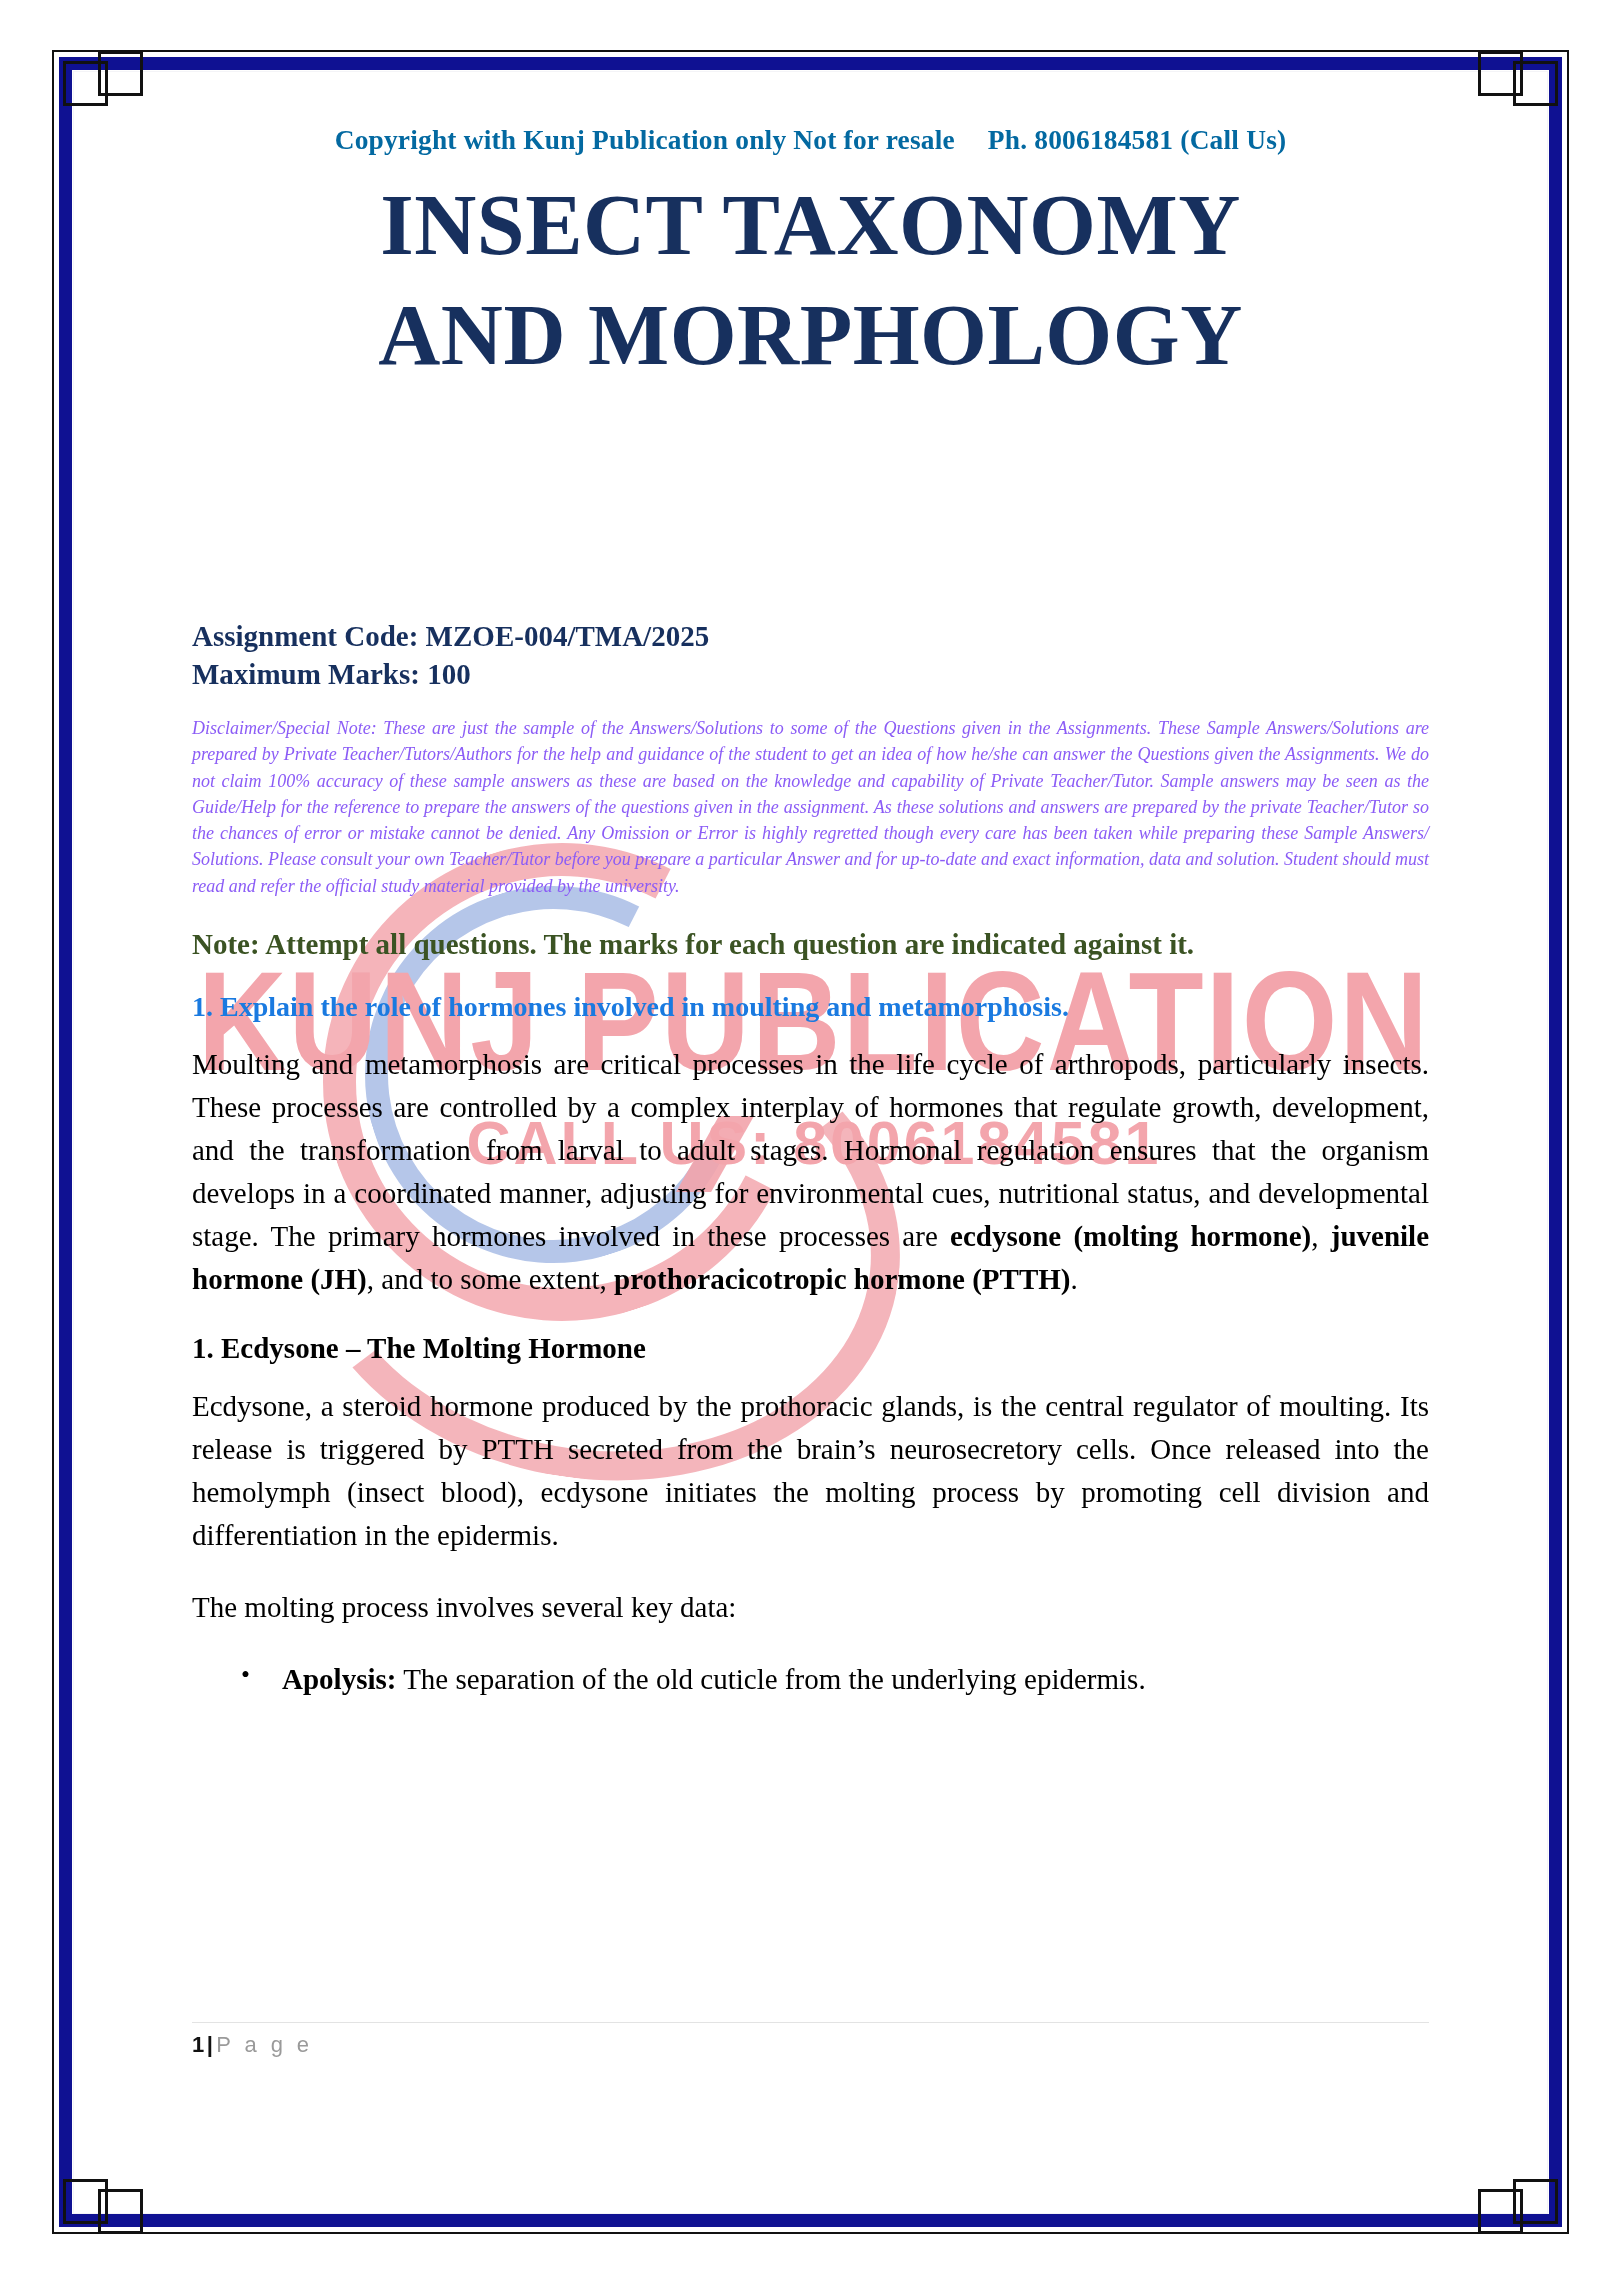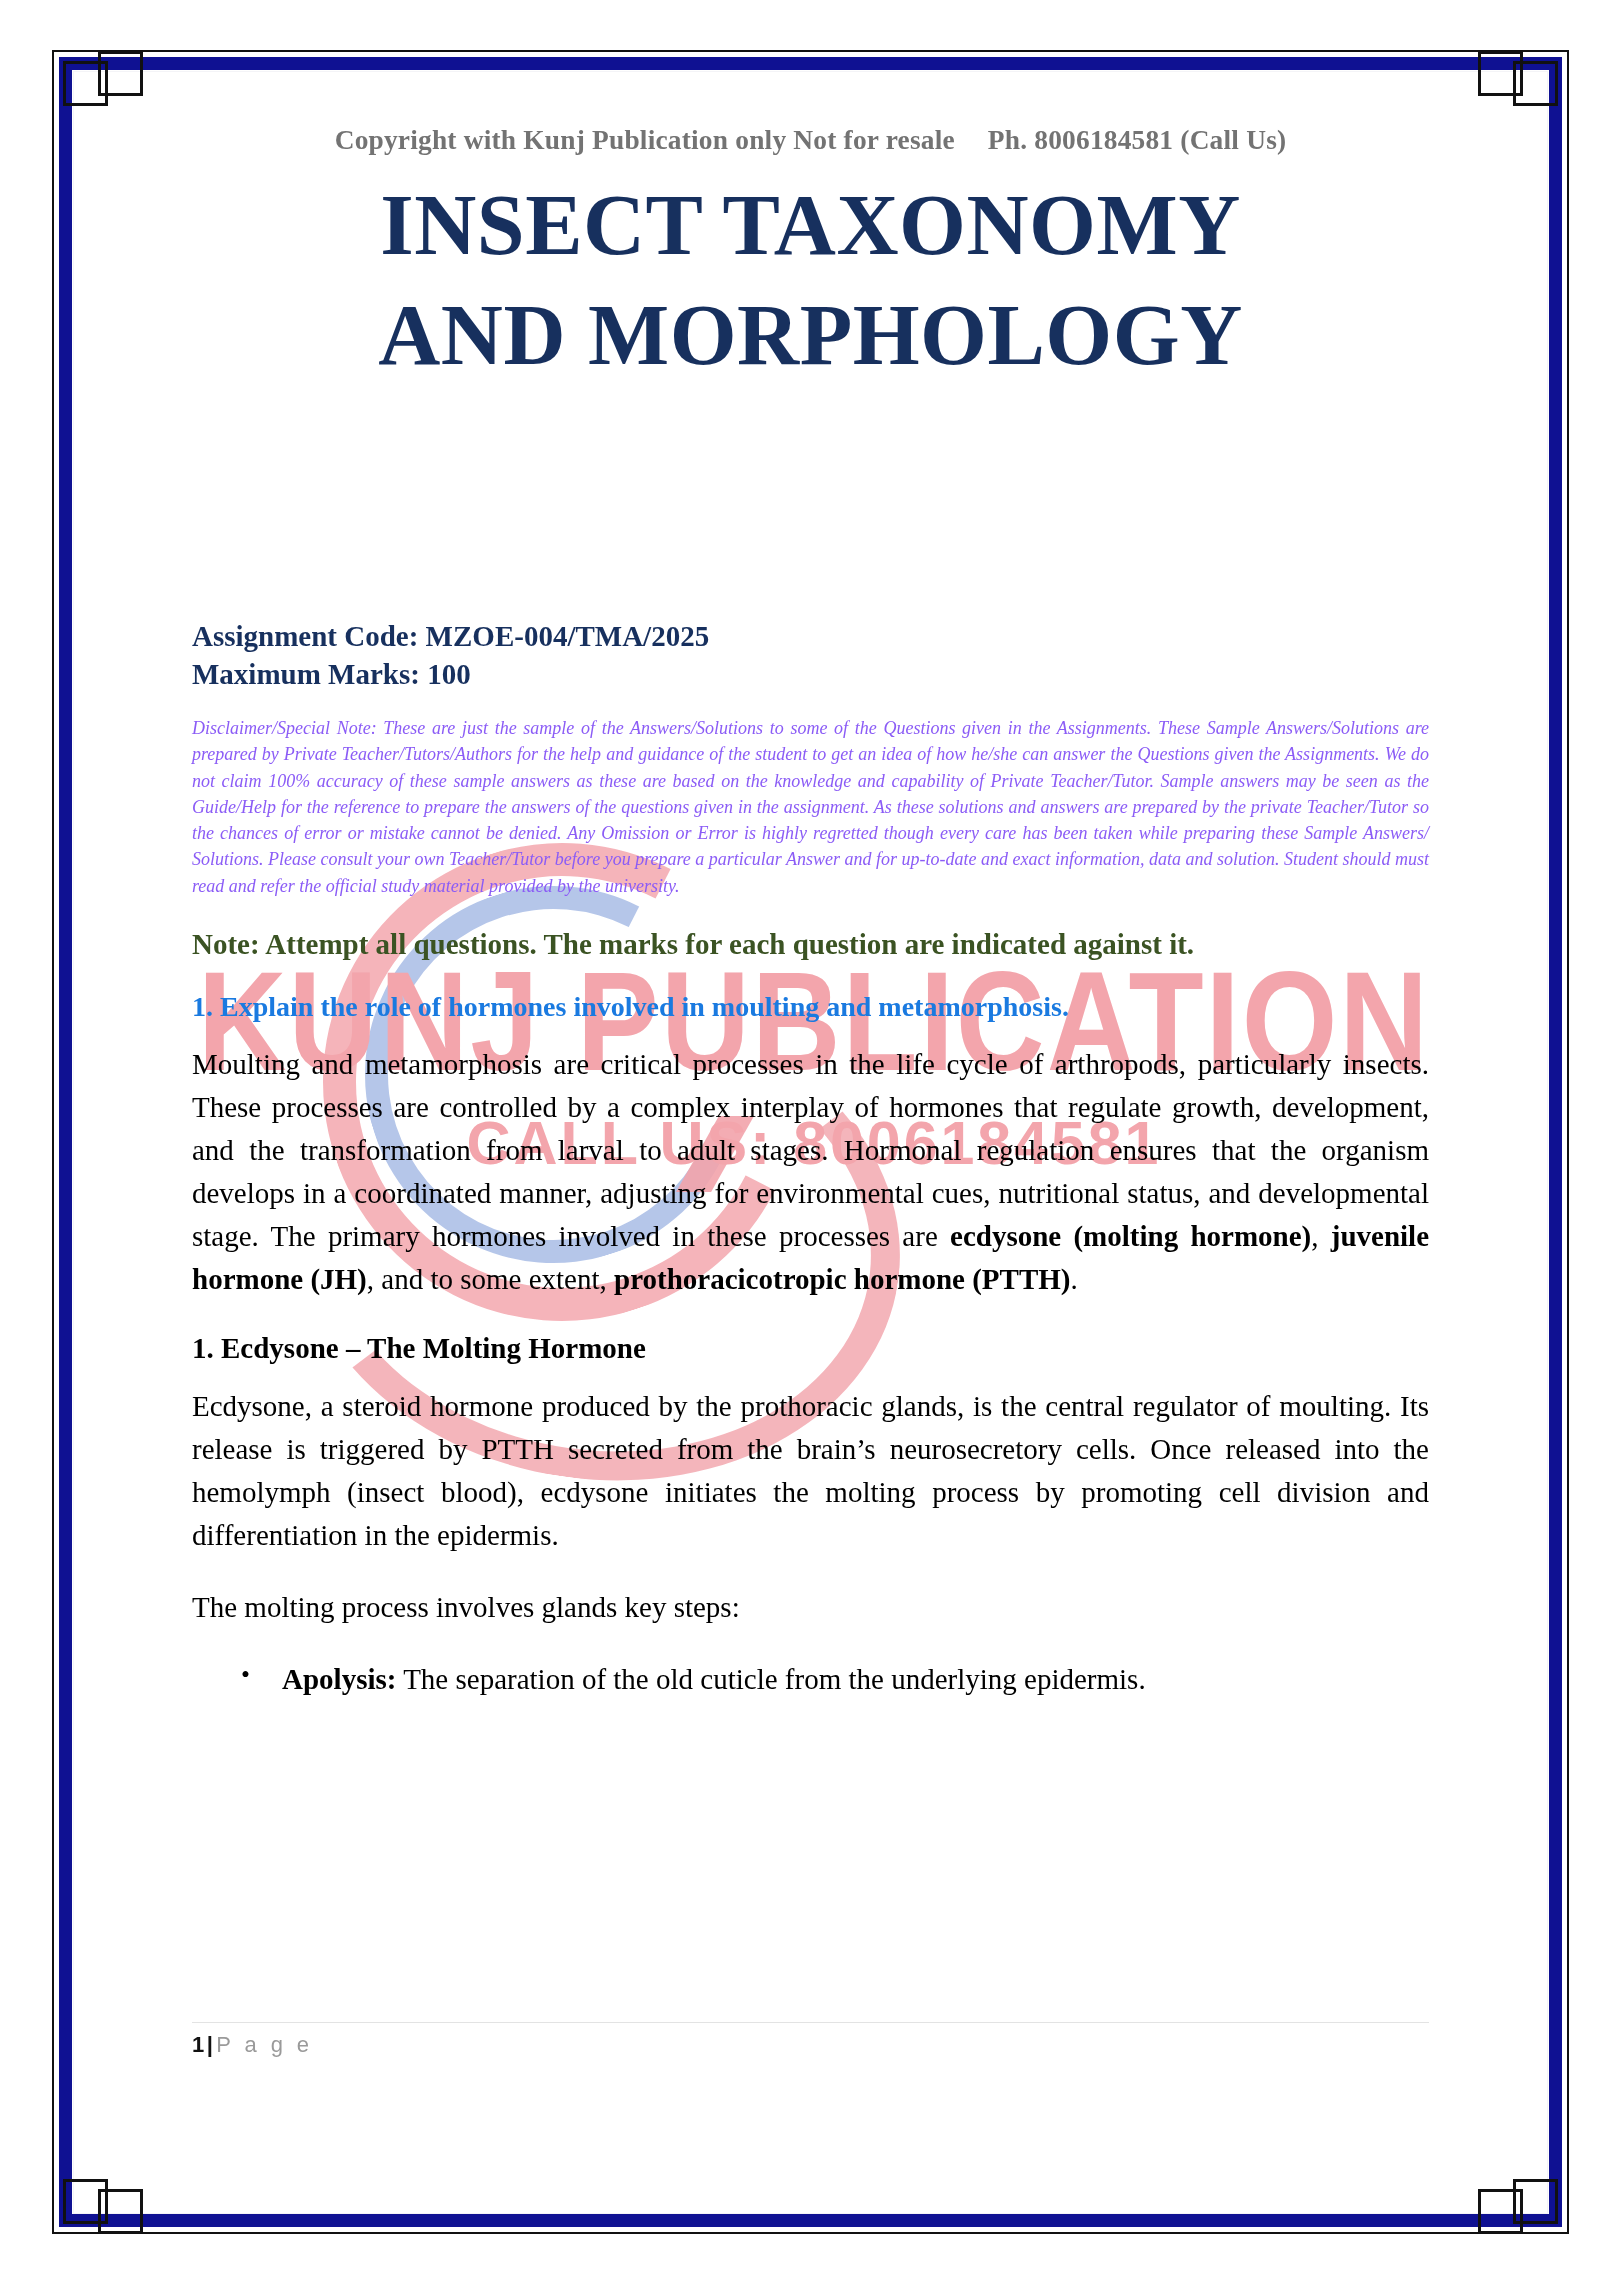--- a/index.html
+++ b/index.html
@@ -167,21 +167,21 @@
     left: 192px;
     top: 125px;
     width: 1237px;
     z-index: 3;
   }
 
   .copyright-line {
     font-family: "Liberation Serif", serif;
     font-weight: bold;
     font-size: 27.4px;
-    color: #737373;
+    color: #0369a1;
     text-align: center;
     letter-spacing: 0.2px;
     margin: 0 0 13.7px 0;
     white-space: nowrap;
   }
   .copyright-line .gap { display: inline-block; width: 33px; }
 
   .doc-title {
     font-family: Liberation Serif, serif;
     font-weight: bold;
@@ -345,21 +345,21 @@
     <div class="note-line">Note: Attempt all questions. The marks for each question are indicated against it.</div>
 
     <div class="question-line">1. Explain the role of hormones involved in moulting and metamorphosis.</div>
 
     <p class="body-para"><span>Moulting and metamorphosis are critical processes in the life cycle of arthropods, particularly insects. These processes are controlled by a complex interplay of hormones that regulate growth, development, and the transformation from larval to adult stages. Hormonal regulation ensures that the organism develops in a coordinated manner, adjusting for environmental cues, nutritional status, and developmental stage. The primary hormones involved in these processes are </span><b>ecdysone (molting hormone)</b><span>, </span><b>juvenile hormone (JH)</b><span>, and to some extent, </span><b>prothoracicotropic hormone (PTTH)</b><span>.</span></p>
 
     <div class="sub-head">1. Ecdysone – The Molting Hormone</div>
 
     <p class="body-para">Ecdysone, a steroid hormone produced by the prothoracic glands, is the central regulator of moulting. Its release is triggered by PTTH secreted from the brain’s neurosecretory cells. Once released into the hemolymph (insect blood), ecdysone initiates the molting process by promoting cell division and differentiation in the epidermis.</p>
 
-    <p class="body-para nojust">The molting process involves glands key steps:</p>
+    <p class="body-para nojust">The molting process involves several key data:</p>
 
     <ul class="steps">
       <li><b>Apolysis:</b><span> The separation of the old cuticle from the underlying epidermis.</span></li>
     </ul>
 
   </div>
 
   <div id="footer">
     <div class="rule"></div>
     <div class="pagenum"><span class="num">1</span><span class="bar">|</span><span class="word">P a g e</span></div>

